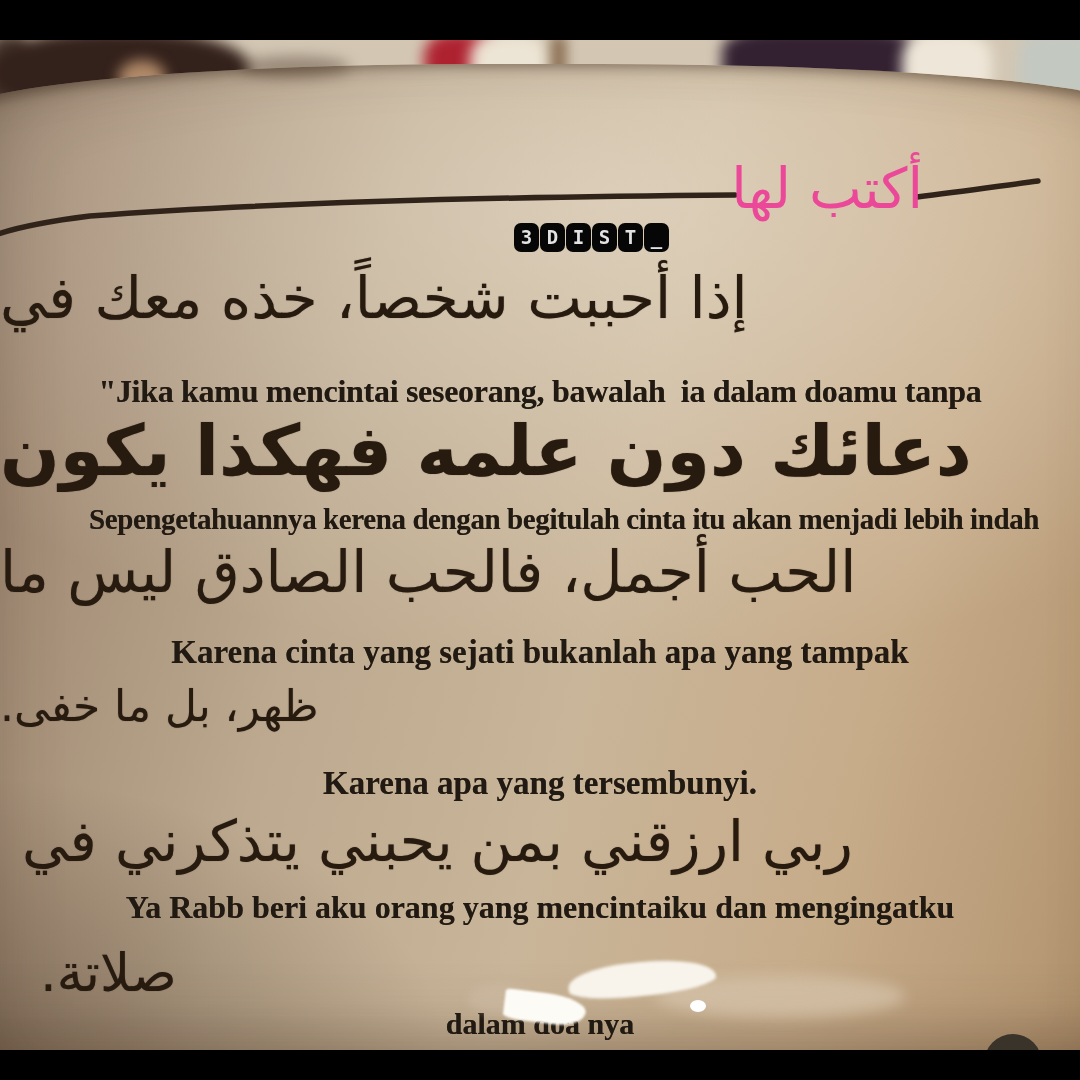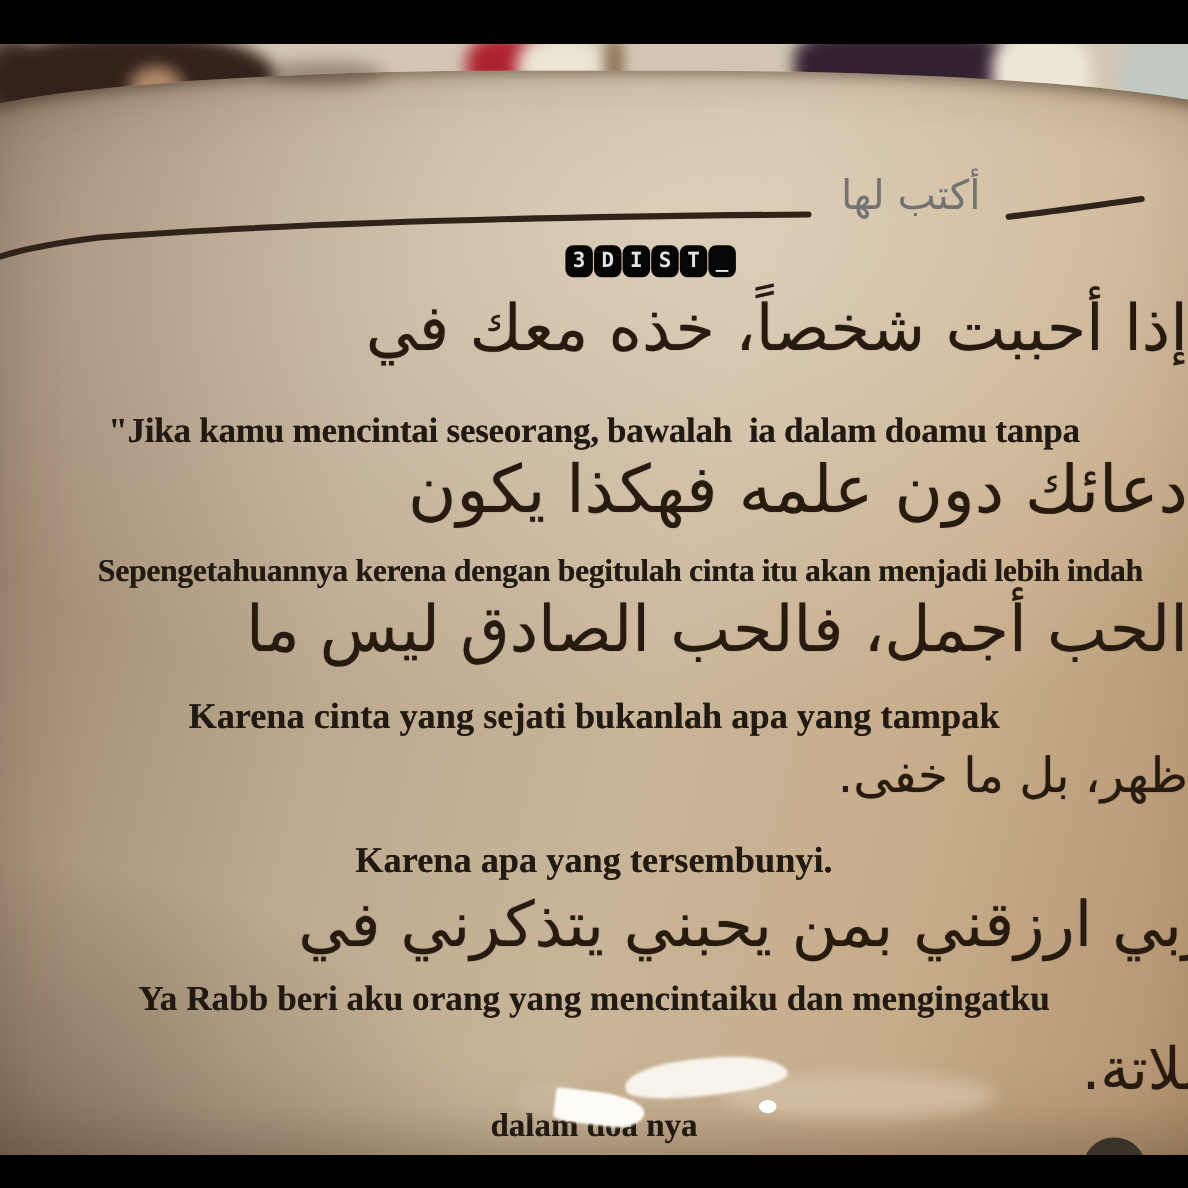--- a/index.html
+++ b/index.html
@@ -35,38 +35,38 @@
                 inset 0 -46px 70px -36px rgba(70,50,34,.38),
                 inset 70px 0 90px -55px rgba(60,44,32,.45),
                 inset -50px 0 80px -55px rgba(80,58,40,.35);}
   .top-shadow{position:absolute;left:240px;top:56px;width:110px;height:22px;background:rgba(80,60,45,.45);
     border-radius:50%;filter:blur(7px);z-index:2;}
 
   
   .header-svg{position:absolute;left:0;top:150px;z-index:3;}
   .header-title{position:absolute;left:733px;top:156px;width:190px;height:54px;z-index:3;
     text-align:center;direction:rtl;font-family:"DejaVu Sans",sans-serif;
-    font-size:37px;color:#737373;white-space:nowrap;}
+    font-size:56px;color:#ec4899;white-space:nowrap;}
 
   
   .watermark{position:absolute;left:514px;top:223px;display:flex;gap:1px;z-index:3;}
   .wm-block{width:25px;height:29px;background:#060606;border-radius:7px;color:#e2e2e2;
     font-family:"DejaVu Sans Mono",monospace;font-weight:bold;font-size:19px;line-height:29px;
     text-align:center;}
 
   
-  .ar{position:absolute;left:0;width:100%;text-align:right;direction:rtl;z-index:3;
+  .ar{position:absolute;left:0;width:100%;text-align:left;direction:rtl;z-index:3;
       font-family:"DejaVu Sans",sans-serif;color:#271b10;white-space:nowrap;
       text-shadow:0 0 1px rgba(45,28,14,.5);}
   .tr{position:absolute;left:0;width:100%;text-align:center;z-index:3;
       font-family:"Liberation Serif",serif;font-weight:700;color:#211a12;white-space:pre;
       text-shadow:0 0 .5px rgba(30,22,12,.6);}
   .ar1{top:264px;font-size:58px;}
   .tr1{top:373px;font-size:32px;letter-spacing:-.3px;}
-  .ar2{top:410px;font-size:60px;}
+  .ar2{top:410px;font-size:70px;font-weight:bold;}
   .tr2{top:503px;font-size:29px;letter-spacing:-.4px;padding-left:24px;}
   .ar3{top:538px;font-size:58px;}
   .tr3{top:634px;font-size:33px;}
   .ar4{top:680px;font-size:44px;}
   .tr4{top:765px;font-size:33px;}
   .ar5{top:808px;font-size:57px;margin-left:22px;}
   .tr5{top:889px;font-size:32px;}
   .ar6{top:942px;font-size:53px;left:40px;}
   .tr6{top:1007px;font-size:30px;}
 

